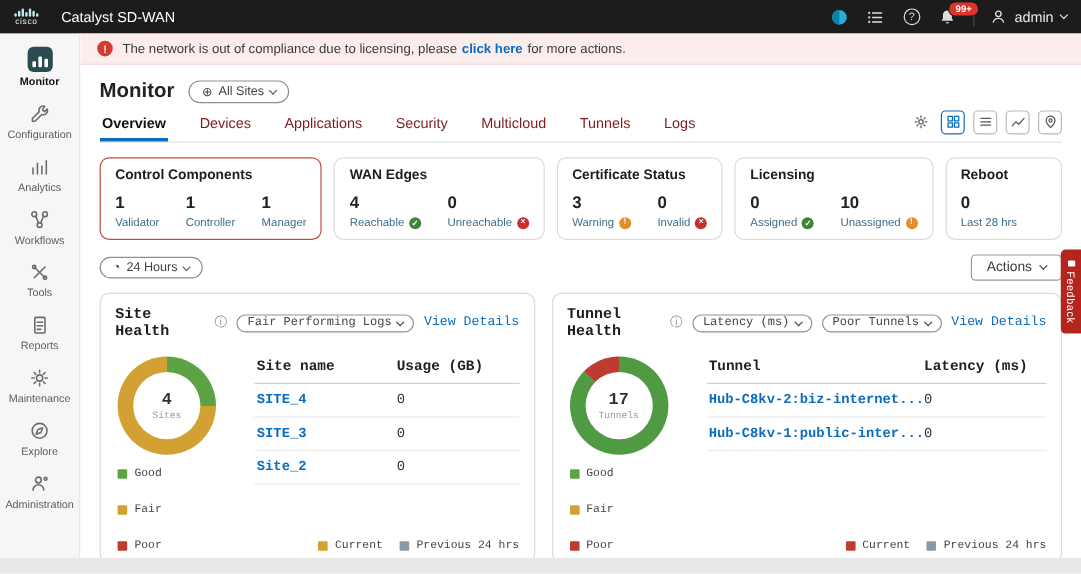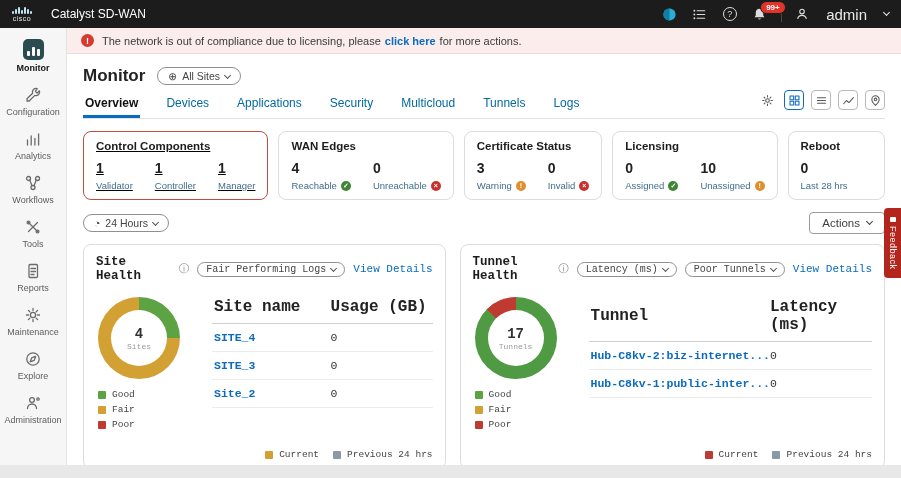--- a/index.html
+++ b/index.html
@@ -13,21 +13,21 @@
   .cisco-bars { display:flex; align-items:flex-end; gap:1px; height:7px; }
   .cisco-bars i { display:block; width:2px; background:#bfe6f2; border-radius:1px; }
   .cisco-word { font-size:7px; letter-spacing:.5px; color:#e9e9e9; margin-top:1px; }
   .app-title { font-size:12px; color:#fff; margin-left:10px; }
   .topbar-right { margin-left:auto; display:flex; align-items:center; gap:13px; }
   .tico { display:flex; align-items:center; justify-content:center; width:17px; height:17px; cursor:pointer; }
   .qm { width:14px; height:14px; border:1.2px solid #ddd; border-radius:50%; color:#ddd; font-size:9px; display:flex; align-items:center; justify-content:center; }
   .bell-wrap { position:relative; }
   .badge { position:absolute; top:-5px; left:9px; background:#e0342b; color:#fff; font-size:8px; font-weight:bold; border-radius:8px; padding:1px 5px; border:1px solid #1c1c1c; }
   .tdivider { width:1px; height:15px; background:#4a4a4a; }
-  .user { display:flex; align-items:center; gap:17px; font-size:15px; color:#e9e9e9; cursor:pointer; }
+  .user { display:flex; align-items:center; gap:6px; font-size:12px; color:#e9e9e9; cursor:pointer; }
   .chev { width:5px; height:5px; border-right:1.3px solid currentColor; border-bottom:1.3px solid currentColor; transform:rotate(45deg); display:inline-block; margin-top:-3px; }
 
   
   .bodyrow { display:flex; height:450px; }
   .sidebar { width:67px; background:#f6f6f6; border-right:1px solid #e3e3e3; padding-top:4px; }
   .snav { width:100%; display:flex; flex-direction:column; align-items:center; gap:3px; padding:7px 0 6px; cursor:pointer; }
   .snav .lbl { font-size:9px; color:#5d5d5d; }
   .snav.active .lbl { color:#141414; font-weight:bold; }
   .sic { width:18px; height:18px; stroke:#6b6b6b; fill:none; stroke-width:1.3; stroke-linecap:round; stroke-linejoin:round; }
   .tile { width:21px; height:21px; background:#2a4c50; border-radius:5px; display:flex; align-items:flex-end; justify-content:center; gap:2px; padding:4px 4px; }
@@ -42,36 +42,36 @@
 
   .content { padding:6px 16px 0; flex:1; }
 
   
   .pagehead { display:flex; align-items:center; gap:12px; margin:6px 0 2px; }
   .pagetitle { font-size:17px; font-weight:bold; color:#222; }
   .pill { display:inline-flex; align-items:center; gap:5px; border:1px solid #8f8f8f; border-radius:13px; padding:2px 10px; font-size:10.5px; color:#444; background:#fff; cursor:pointer; white-space:nowrap; }
   .pill .chev { color:#555; margin-top:-1px; }
   .pill-sm { padding:1px 8px; font-size:10px; }
 
-  .tabsrow { display:flex; align-items:flex-start; border-bottom:1px solid #e2e2e2; margin-top:4px; }
+  .tabsrow { display:flex; align-items:center; border-bottom:1px solid #e2e2e2; margin-top:4px; }
   .tabs { display:flex; gap:24px; }
-  .tab { font-size:12px; color:#0369a1; padding:6px 2px 8px; cursor:pointer; }
+  .tab { font-size:12px; color:#7f1d1d; padding:6px 2px 8px; cursor:pointer; }
   .tab.active { color:#111; font-weight:bold; box-shadow:inset 0 -3px 0 #0b6bbf; }
   .viewctl { margin-left:auto; display:flex; align-items:center; gap:7px; padding-bottom:5px; }
   .vbtn { width:20px; height:20px; border:1px solid #b9b9b9; border-radius:4px; display:flex; align-items:center; justify-content:center; cursor:pointer; background:#fff; }
   .vbtn.noborder { border:none; }
   .vbtn.active { border:1.4px solid #0b6bbf; }
   .vic { width:13px; height:13px; stroke:#5a5a5a; fill:none; stroke-width:1.3; stroke-linecap:round; stroke-linejoin:round; }
   .vbtn.active .vic { stroke:#0b6bbf; }
 
   
   .summary { display:flex; gap:10px; margin-top:12px; }
   .scard { border:1px solid #dcdcdc; border-radius:8px; padding:8px 12px; background:#fff; flex:1; cursor:pointer; }
   .scard.selected { border:1.5px solid #c14d3f; }
-  .scard.wide { flex:1.25;text-decoration:underline; }
+  .scard.wide { flex:1.25; }
   .scard.narrow { flex:.8; }
   .scard h4 { font-size:11.5px; color:#1d1d1d; margin-bottom:8px; }
   .stats { display:flex; gap:22px; }
   .stat .v { font-size:14px; font-weight:bold; color:#222; }
   .stat .l { font-size:9.5px; color:#3f6d8c; display:flex; align-items:center; gap:4px; margin-top:4px; white-space:nowrap; }
   .sdot { width:10px; height:10px; min-width:10px; border-radius:50%; color:#fff; font-size:7px; font-weight:bold; display:inline-flex; align-items:center; justify-content:center; }
   .sdot.good { background:#3e8635; }
   .sdot.error { background:#c9302c; }
   .sdot.warn { background:#e08f2c; }
 
@@ -86,27 +86,27 @@
   .htitle { font-size:12.5px; font-weight:bold; color:#1d1d1d; }
   .info { color:#8a8a8a; font-size:10.5px; cursor:pointer; }
   .viewdet { margin-left:auto; color:#0b6bbf; font-size:11px; text-decoration:none; cursor:pointer; white-space:nowrap; }
   .hbody { display:flex; margin-top:8px; }
   .dcol { width:106px; }
   .donut { width:82px; height:82px; border-radius:50%; position:relative; margin:6px 0 10px 2px; }
   .donut::after { content:""; position:absolute; inset:13px; background:#fff; border-radius:50%; z-index:0; }
   .dcenter { position:absolute; inset:0; display:flex; flex-direction:column; align-items:center; justify-content:center; z-index:1; }
   .dval { font-size:14px; font-weight:bold; color:#333; }
   .dlab { font-size:8px; color:#9a9a9a; }
-  .legend { display:flex; flex-direction:column; gap:4px; margin-left:2px; }
+  .legend { display:flex; flex-direction:column; gap:19px; margin-left:2px; }
   .lrow { display:flex; align-items:center; gap:6px; font-size:9.5px; color:#444; }
   .sq { width:8px; height:8px; min-width:8px; border-radius:1px; background:#ccc; }
 
   .tbl { flex:1; margin-left:10px; }
   .trow { display:flex; align-items:center; border-bottom:1px solid #ececec; padding:7px 2px; font-size:11.5px; color:#333; }
-  .trow.head { font-weight:bold; color:#222; border-bottom:1px solid #cfcfcf; font-size:16px; }
+  .trow.head { font-weight:bold; color:#222; border-bottom:1px solid #cfcfcf; font-size:12px; }
   .trow .c1 { flex:1; overflow:hidden; text-overflow:ellipsis; white-space:nowrap; }
   .trow .c2 { width:100px; }
   .tlink { color:#0b6bbf; text-decoration:none; font-weight:600; cursor:pointer; }
   .cfoot { position:absolute; right:12px; bottom:8px; display:flex; gap:14px; align-items:center; font-size:9.5px; color:#555; }
   .cfoot .lrow { font-size:9.5px; }
 
   
   .feedback { position:absolute; right:0; top:208px; width:17px; height:70px; background:#b3261e; border-radius:4px 0 0 4px; display:flex; flex-direction:column; align-items:center; justify-content:center; gap:4px; cursor:pointer; z-index:5; }
   .feedback .ficon { width:6px; height:5px; background:#fff; border-radius:1px; }
   .feedback span { writing-mode:vertical-rl; color:#fff; font-size:9px; letter-spacing:.5px; }

